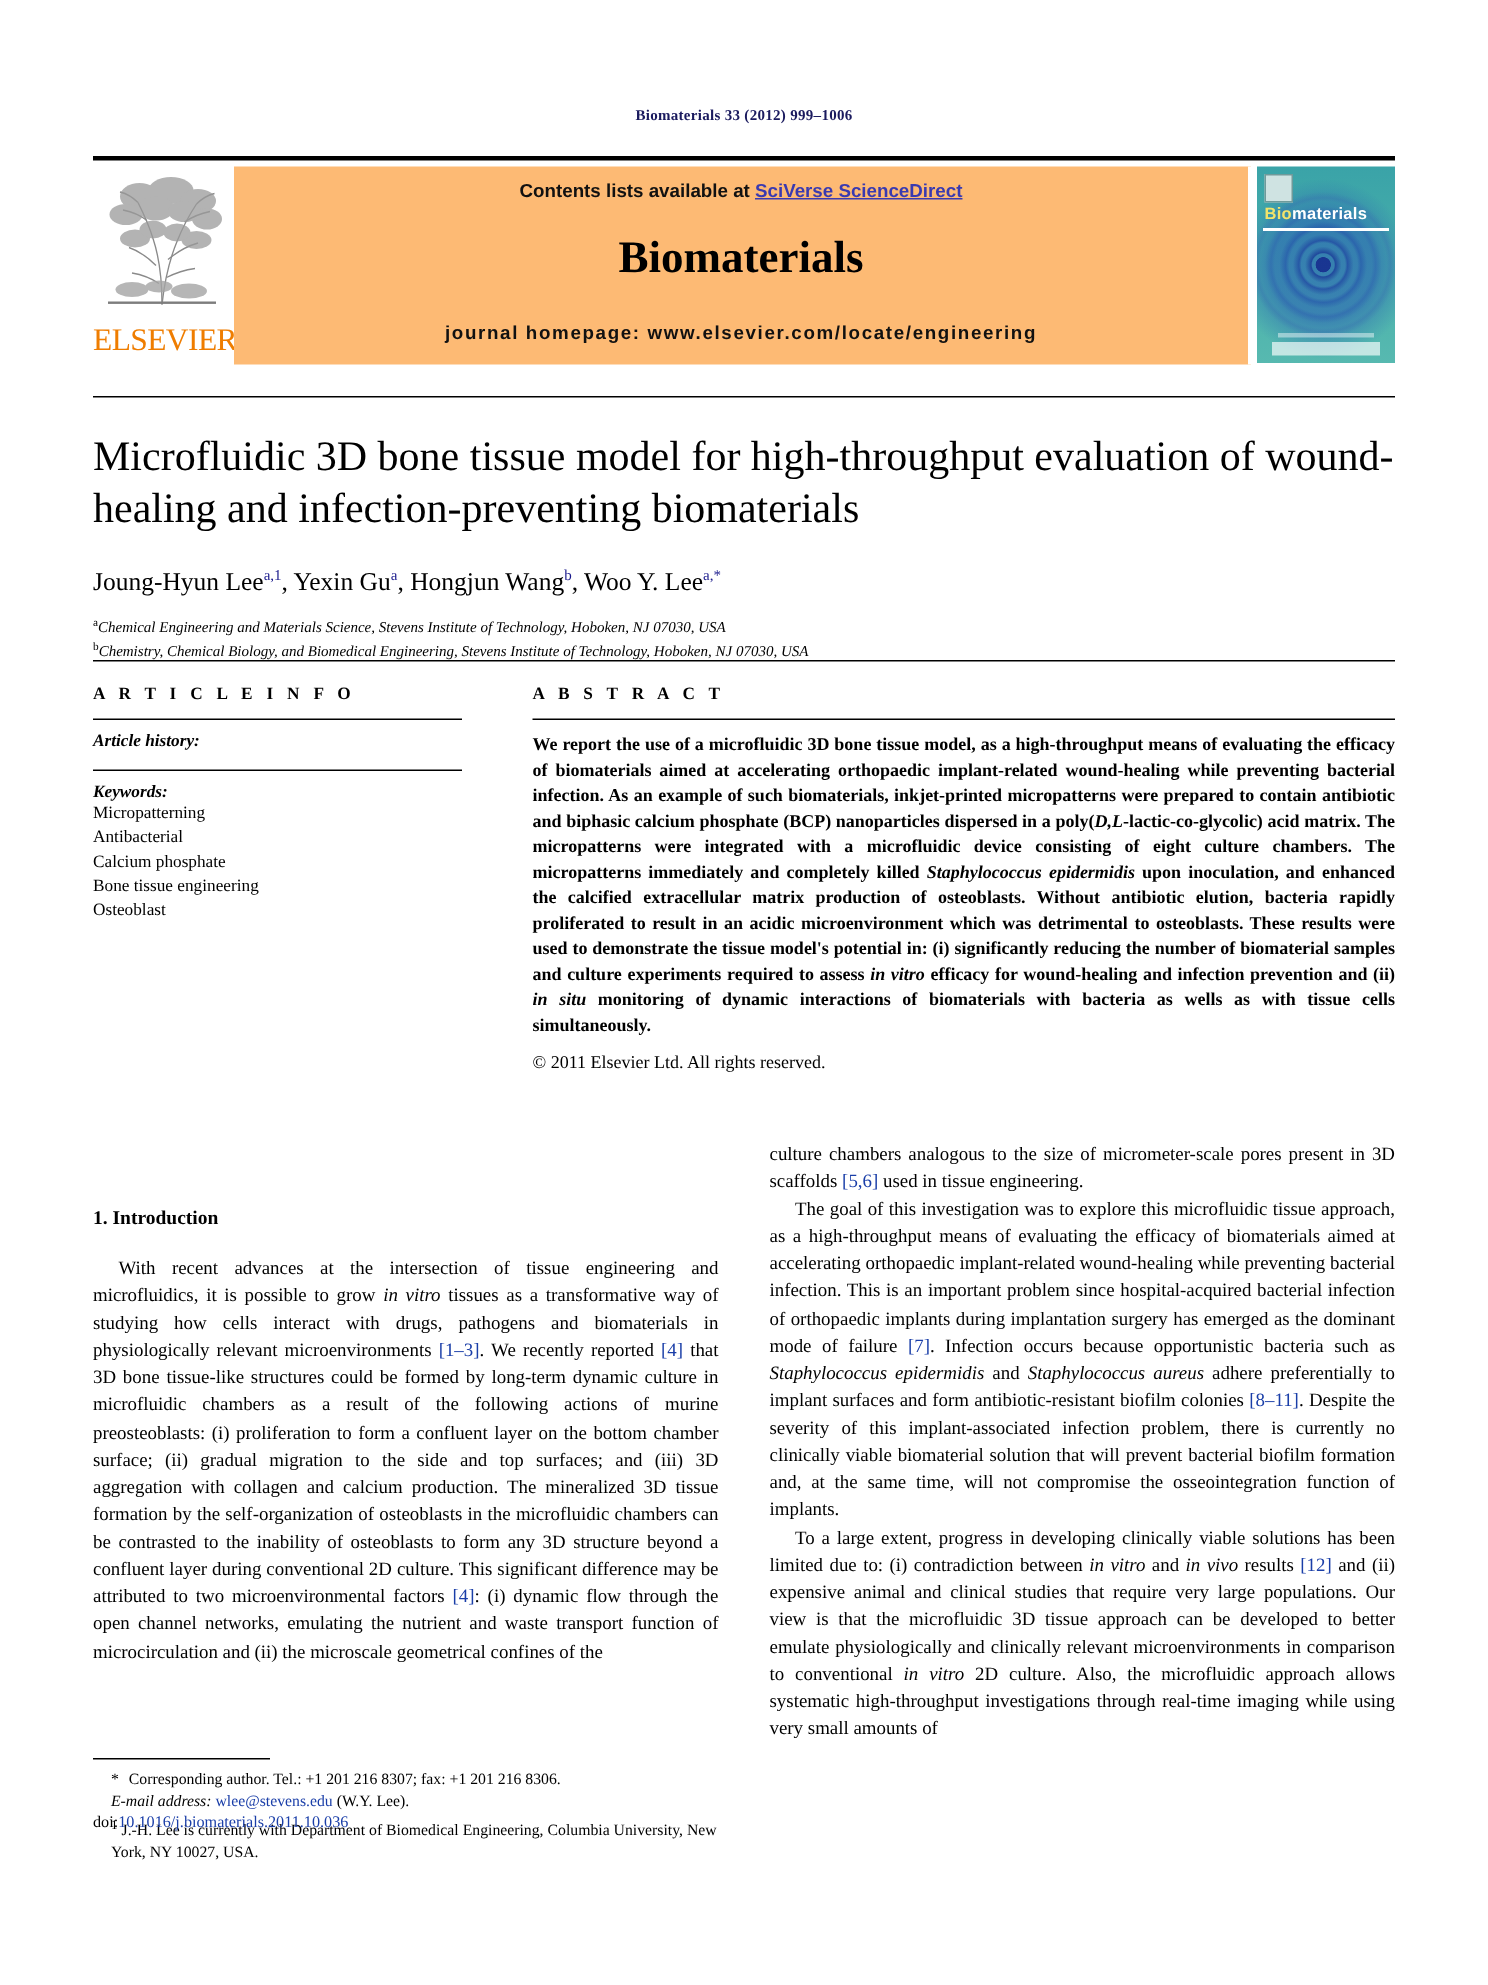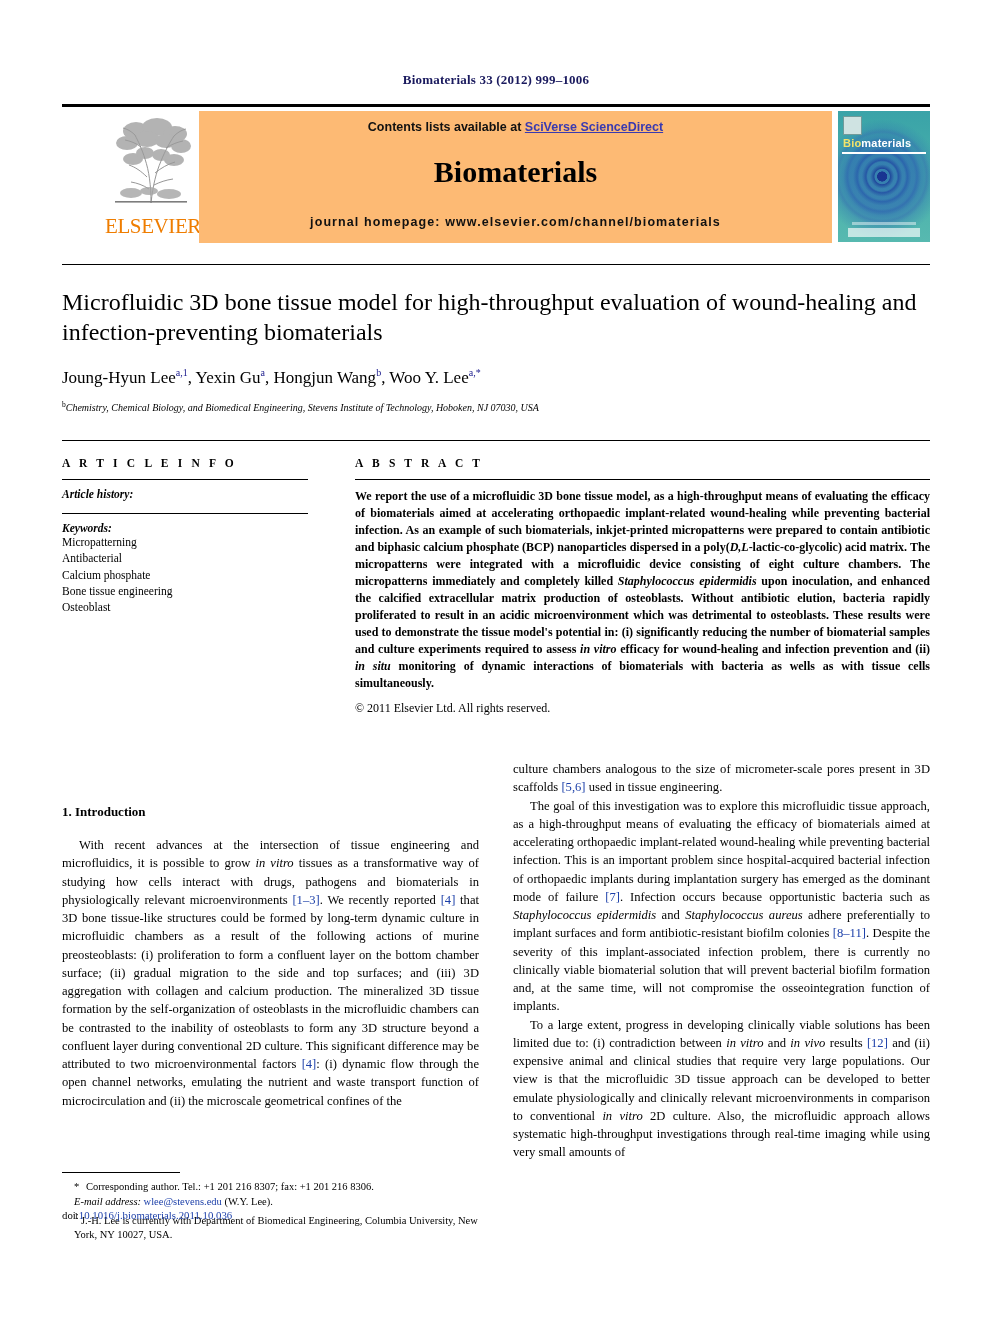--- a/index.html
+++ b/index.html
@@ -25,21 +25,21 @@
 
   
   .running-head {
     position: absolute;
     top: 72px;
     left: 0;
     width: 992px;
     text-align: center;
     font-family: "Liberation Serif", serif;
     font-weight: bold;
-    font-size: 13px;
+    font-size: 10px;
     color: #1a1a5e;
     letter-spacing: .2px;
   }
 
   
   .masthead {
     position: absolute;
     top: 104px;
     left: 62px;
     width: 868px;
@@ -51,21 +51,20 @@
     top: 4px; left: 0;
     width: 868px;
     height: 132px;
     display: flex;
     align-items: stretch;
   }
   .elsevier-block {
     width: 92px;
     flex: 0 0 92px;
     position: relative;
-    margin-left: 43px;
   }
   .elsevier-tree {
     position: absolute;
     top: 4px; left: 6px;
     width: 80px; height: 92px;
     overflow: hidden;
   }
   .elsevier-wordmark {
     position: absolute;
     bottom: 6px;
@@ -177,21 +176,21 @@
   .title-area {
     position: absolute;
     top: 264px;
     left: 62px;
     width: 868px;
     border-top: 1px solid #000;
     padding-top: 22px;
   }
   .article-title {
     font-family: "Liberation Serif", serif;
-    font-size: 24px;
+    font-size: 28px;
     line-height: 1.26;
     font-weight: 400;
     color: #000;
     margin: 0 0 20px 0;
   }
   .authors {
     font-family: "Liberation Serif", serif;
     font-size: 17px;
     margin: 0 0 12px 0;
     color: #000;
@@ -380,40 +379,41 @@
           </svg>
         </div>
         <div class="elsevier-wordmark">ELSEVIER</div>
       </div>
 
       <div class="journal-band">
         <div class="contents-line">
           <span>Contents lists available at </span><a class="sd-link" href="#">SciVerse ScienceDirect</a>
         </div>
         <div class="journal-name">Biomaterials</div>
-        <div class="homepage-line">journal homepage: www.elsevier.com/channel/biomaterials</div>
+        <div class="homepage-line">journal homepage: www.elsevier.com/locate/engineering</div>
       </div>
 
       <div class="cover-block">
         <div class="cover-img">
           <div class="cover-topbox"></div>
           <div class="cover-title"><span class="bio">Bio</span><span class="mat">materials</span></div>
           <div class="cover-rule"></div>
           <div class="cover-footline"></div>
           <div class="cover-footbar"></div>
         </div>
       </div>
 
     </div>
   </div>
 
   <div class="title-area">
     <h1 class="article-title">Microfluidic 3D bone tissue model for high-throughput evaluation of wound-healing and infection-preventing biomaterials</h1>
     <div class="authors"><span>Joung-Hyun Lee</span><sup>a,1</sup>, <span>Yexin Gu</span><sup>a</sup>, <span>Hongjun Wang</span><sup>b</sup>, <span>Woo Y. Lee</span><sup>a,*</sup></div>
     <div class="affil">
+        <div><sup>a</sup>Chemical Engineering and Materials Science, Stevens Institute of Technology, Hoboken, NJ 07030, USA</div>
         <div><sup>b</sup>Chemistry, Chemical Biology, and Biomedical Engineering, Stevens Institute of Technology, Hoboken, NJ 07030, USA</div>
       </div>
   </div>
 
   <div class="info-abstract">
 
     <div class="col-info">
       <div class="sec-head">A R T I C L E   I N F O</div>
       <div class="thin-rule"></div>
       <div class="info-label">Article history:</div>

